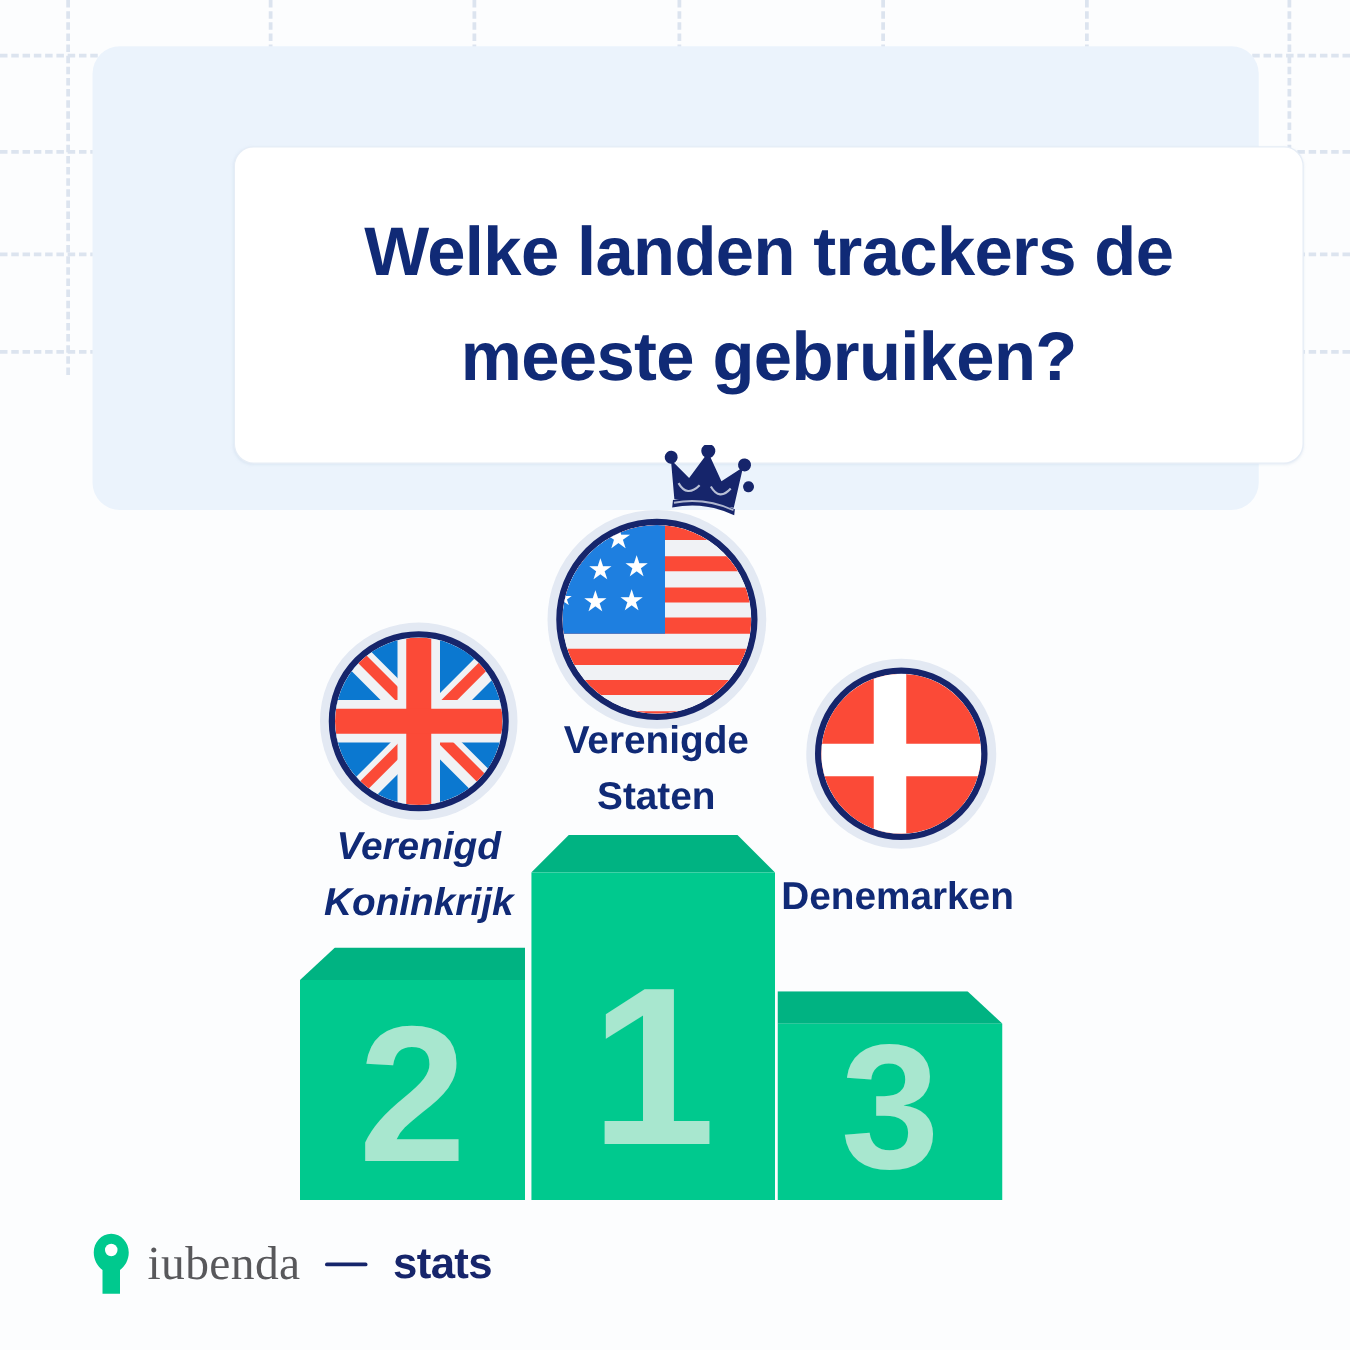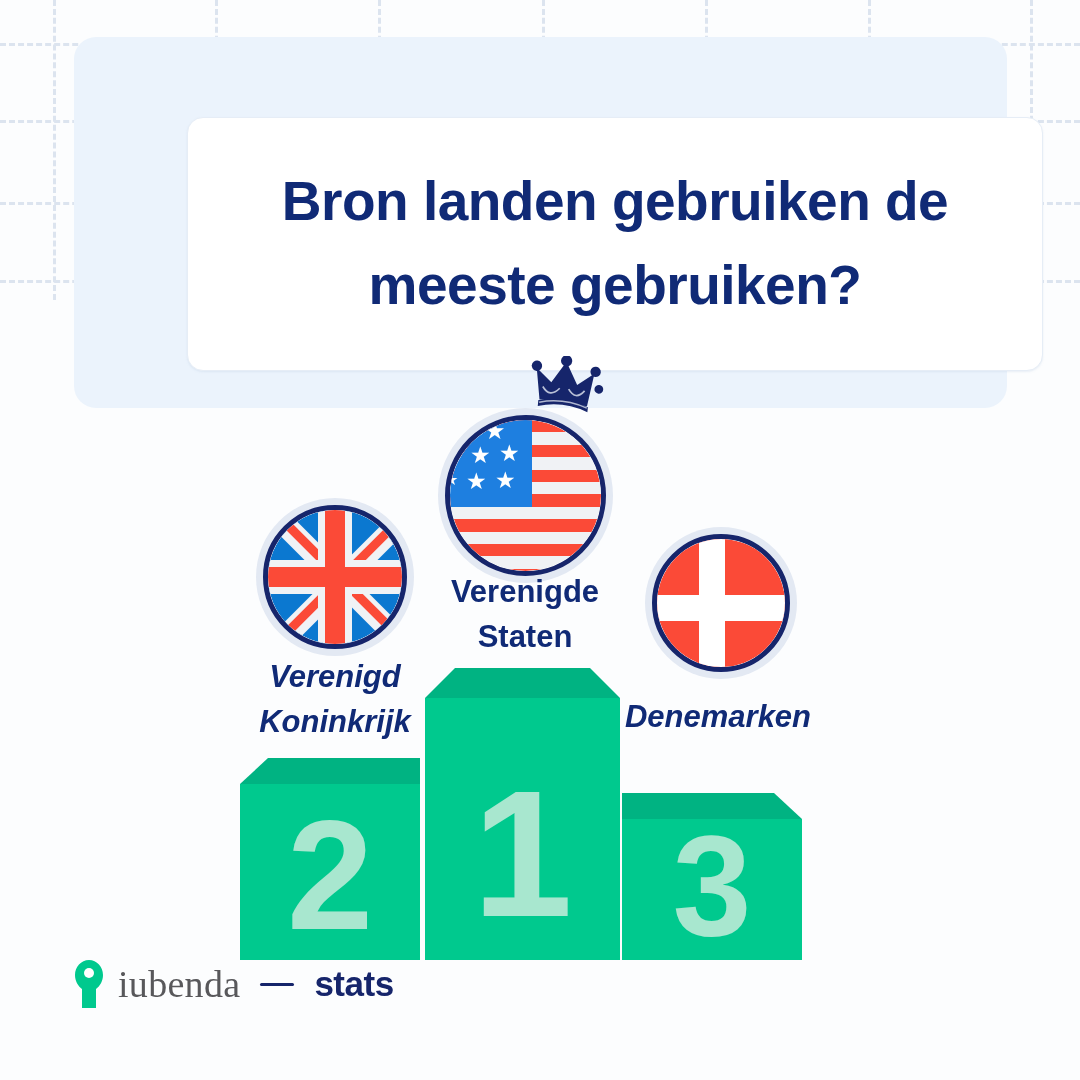--- a/index.html
+++ b/index.html
@@ -79,21 +79,21 @@
   
   .podium{position:absolute;}
   .podium svg{display:block;}
   .rank-num{
     position:absolute;color:#A8E7CF;font-weight:bold;
     font-family:"Liberation Sans", sans-serif;
     line-height:1;text-align:center;
   }
 
   
-  .footer-logo{position:absolute;left:74px;top:959px;display:flex;align-items:center;gap:14px;text-align:center;}
+  .footer-logo{position:absolute;left:74px;top:986px;display:flex;align-items:center;gap:14px;text-align:center;}
   .logo-mark{width:30px;height:50px;position:relative;}
   .logo-word{
     font-family:"Liberation Serif", serif;font-size:38px;color:#58585B;
     letter-spacing:.3px;
   }
   .logo-dash{
     width:34px;height:3px;background:#16256B;margin:0 6px;border-radius:2px;
   }
   .logo-stats{
     font-family:"Liberation Sans", sans-serif;font-weight:bold;
@@ -123,21 +123,21 @@
 
     <div class="gh" style="top:43px;  width:1080px;"></div>
     <div class="gh" style="top:120px; width:1080px;"></div>
     <div class="gh" style="top:202px; width:1080px;"></div>
     <div class="gh" style="top:280px; width:1080px;"></div>
   </div>
 
   <div class="title-panel">
     <div class="title-card">
       <div class="title-text">
-        <span>Bron landen gebruiken de</span><br>
+        <span>Welke landen trackers de</span><br>
         <span>meeste gebruiken?</span>
       </div>
     </div>
   </div>
 
   <div class="crown" style="left:527px;top:356px;width:80px;height:58px;">
     <svg width="80" height="58" viewBox="0 0 80 58" xmlns="http://www.w3.org/2000/svg">
       <g transform="rotate(6 40 30)">
         <path d="M14 46 L8 15 L24 28 L37 6 L50 28 L66 15 L62 48 Z" fill="#16256B"></path>
         <ellipse cx="8" cy="13" rx="5.2" ry="5.2" fill="#16256B"></ellipse>
@@ -210,21 +210,21 @@
   <div class="flag-wrap" style="left:645px;top:527px;width:152px;height:152px;">
     <div class="flag-halo" style="width:152px;height:152px;"></div>
     <div class="flag-circle" style="left:7px;top:7px;width:138px;height:138px;">
       <div class="flag-inner">
         <div class="dk-bg"></div>
         <div class="dk-v" style="left:42px;width:26px;"></div>
         <div class="dk-h" style="top:56px;height:26px;"></div>
       </div>
     </div>
   </div>
-  <div class="country-label" style="left:598px;top:695px;width:240px;font-style:italic;">
+  <div class="country-label" style="left:598px;top:695px;width:240px;">
     <span>Denemarken</span>
   </div>
 
   <div class="podium" style="left:425px;top:668px;width:195px;height:292px;">
     <svg width="195" height="292" viewBox="0 0 195 292" xmlns="http://www.w3.org/2000/svg">
       <polygon points="30,0 165,0 195,30 0,30" fill="#00B382"></polygon>
       <rect x="0" y="30" width="195" height="262" fill="#00C98E"></rect>
     </svg>
     <div class="rank-num" style="left:0;top:96px;width:195px;font-size:180px;">1</div>
   </div>

